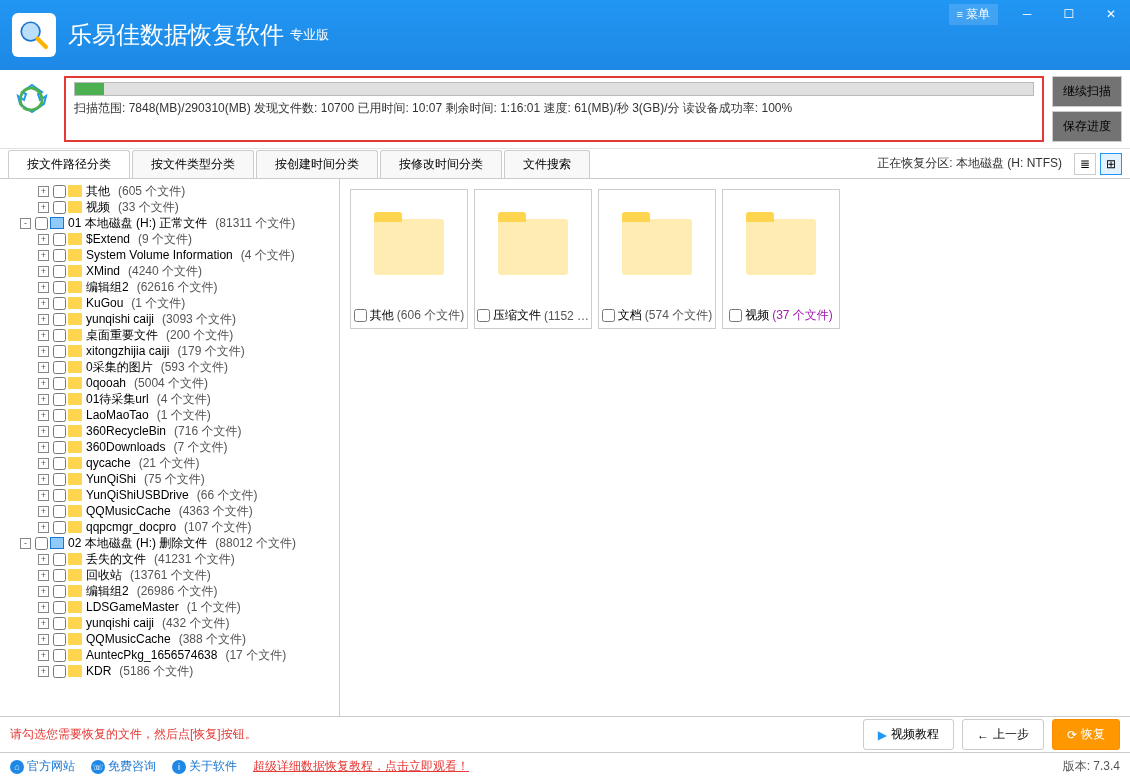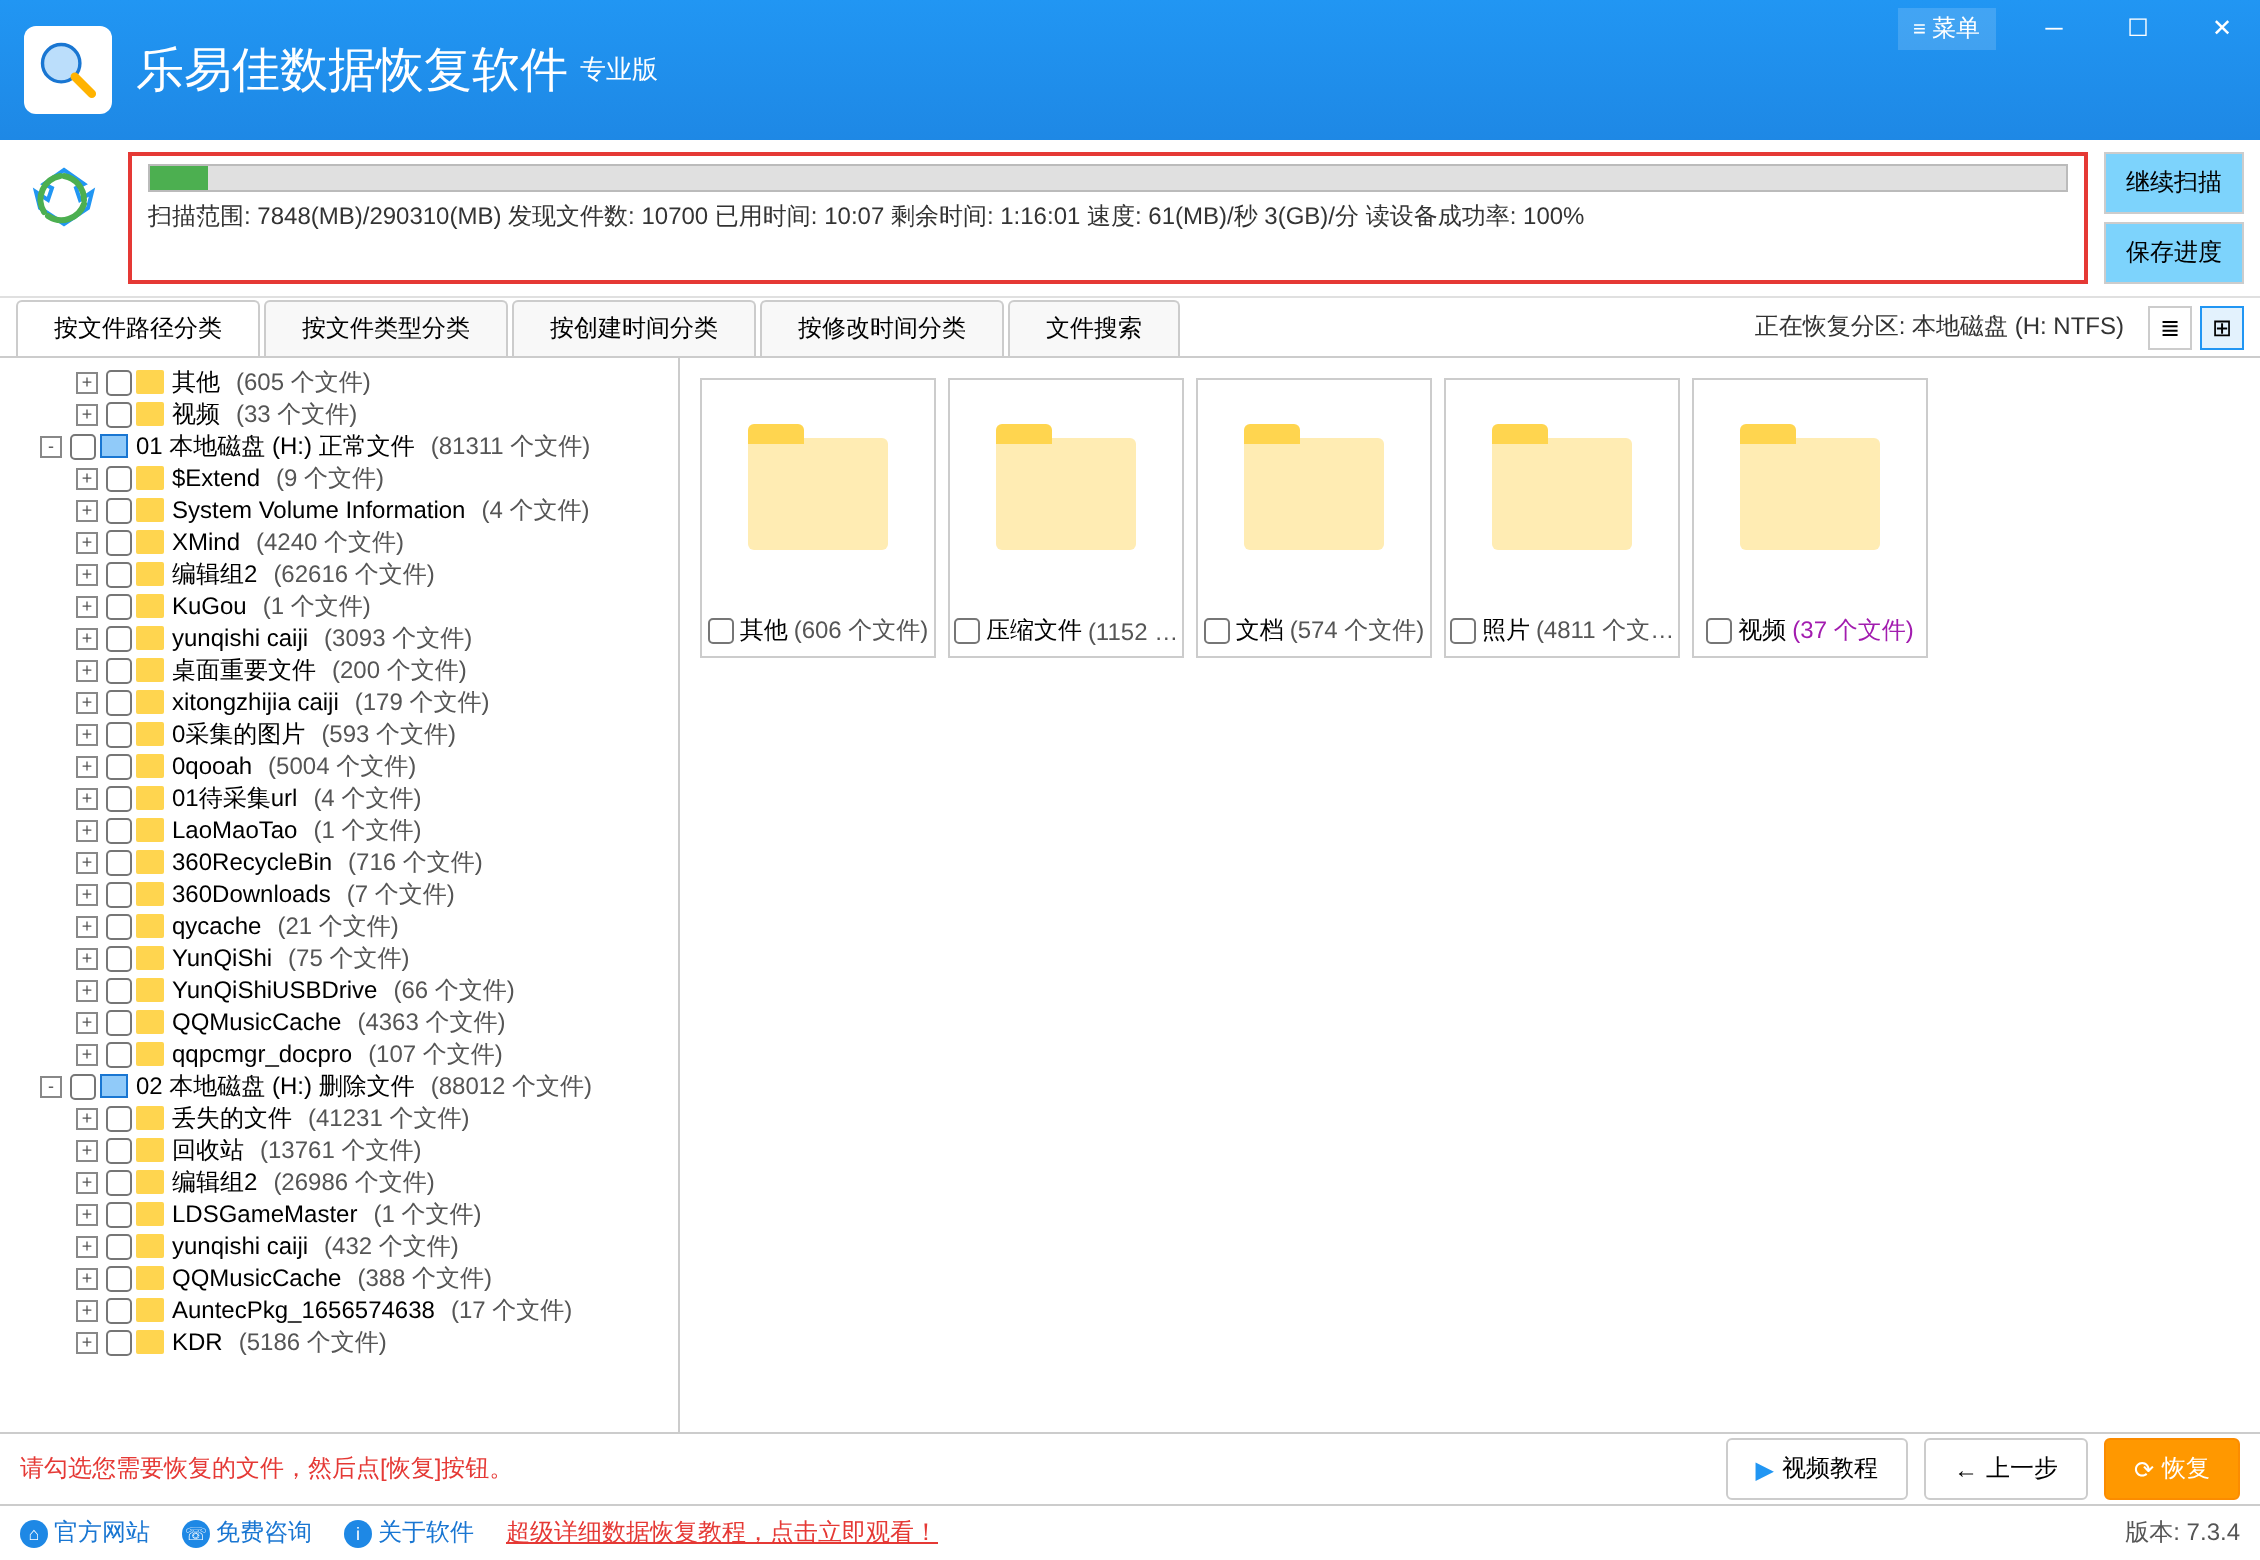--- a/index.html
+++ b/index.html
@@ -15,21 +15,21 @@
 .win-btn { background: transparent; color: #fff; border: none; width: 26px; height: 20px; cursor: pointer; display: flex; align-items: center; justify-content: center; }
 
 .scan-bar { display: flex; padding: 6px 8px; border-bottom: 1px solid #e0e0e0; gap: 8px; }
 .scan-icon { width: 48px; height: 48px; display: flex; align-items: center; justify-content: center; }
 .scan-info { flex: 1; border: 2px solid #e53935; padding: 4px 8px; }
 .progress-track { height: 14px; background: #e0e0e0; border: 1px solid #bbb; position: relative; margin-bottom: 4px; }
 .progress-fill { height: 100%; background: #4caf50; width: 3%; }
 .scan-line1 { color: #e53935; line-height: 16px; }
 .scan-line2 { color: #333; line-height: 16px; }
 .scan-btns { display: flex; flex-direction: column; gap: 4px; }
-.scan-btns button { padding: 6px 10px; border: 1px solid #ccc; background: #7dd3fc; cursor: pointer; }
+.scan-btns button { padding: 6px 10px; border: 1px solid #ccc; background: #737373; cursor: pointer; }
 
 .tab-row { display: flex; align-items: center; border-bottom: 1px solid #ccc; padding: 0 8px; height: 30px; }
 .tab { padding: 5px 18px; border: 1px solid #ccc; border-bottom: none; background: #f8f8f8; margin-right: 2px; cursor: pointer; border-radius: 3px 3px 0 0; }
 .tab.active { background: #fff; }
 .partition-label { margin-left: auto; margin-right: 12px; color: #333; }
 .view-toggles { display: flex; gap: 4px; }
 .view-toggle { width: 22px; height: 22px; border: 1px solid #ccc; background: #fff; cursor: pointer; display: flex; align-items: center; justify-content: center; }
 .view-toggle.active { background: #e3f2fd; border-color: #2196f3; }
 
 .main { flex: 1; display: flex; overflow: hidden; }
@@ -356,30 +356,20 @@
         </div>
       </div>
       <div class="grid-item">
         <div class="grid-thumb">
           <div class="big-folder"></div>
         </div>
         <div class="grid-caption">
           <input type="checkbox" style="">
           <span>文档</span>
           <span style="color: rgb(85, 85, 85);"> (574 个文件)</span>
-        </div>
-      </div>
-      <div class="grid-item">
-        <div class="grid-thumb">
-          <div class="big-folder"></div>
-        </div>
-        <div class="grid-caption">
-          <input type="checkbox" style="">
-          <span>照片</span>
-          <span style="color: rgb(85, 85, 85);"> (4811 个文…</span>
         </div>
       </div>
       <div class="grid-item">
         <div class="grid-thumb">
           <div class="big-folder"></div>
         </div>
         <div class="grid-caption">
           <input type="checkbox" style="">
           <span>视频</span>
           <span style="color: #a21caf;"> (37 个文件)</span>

